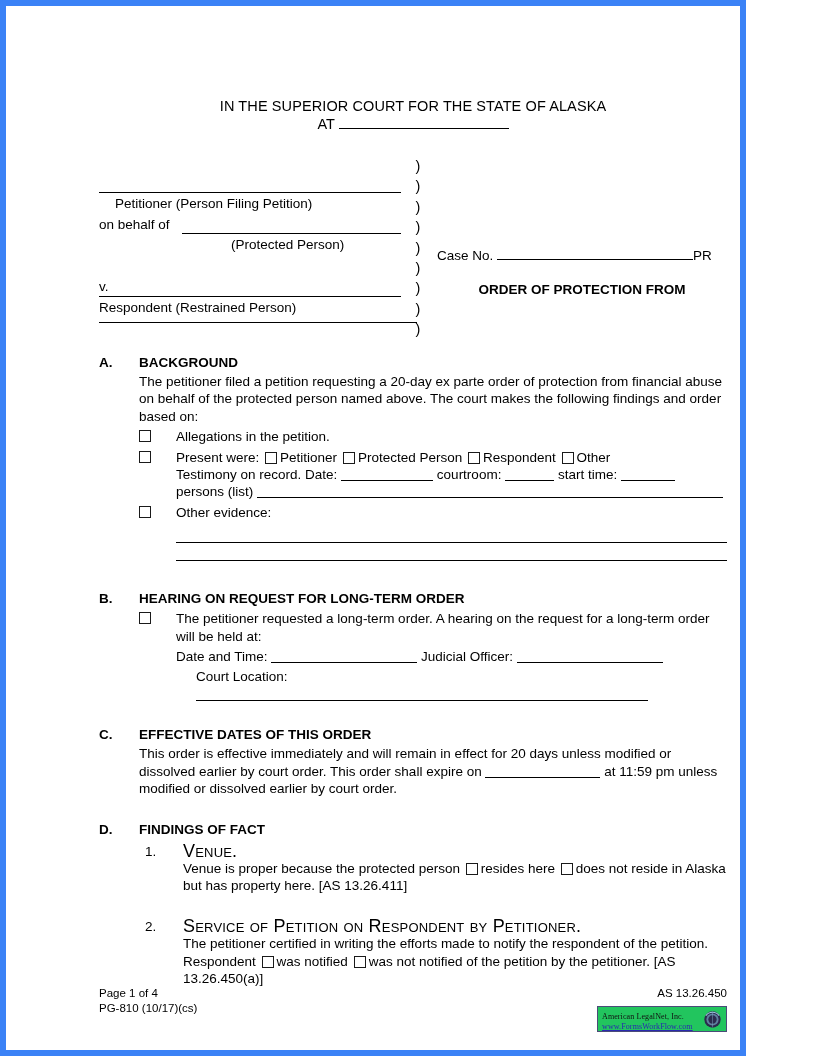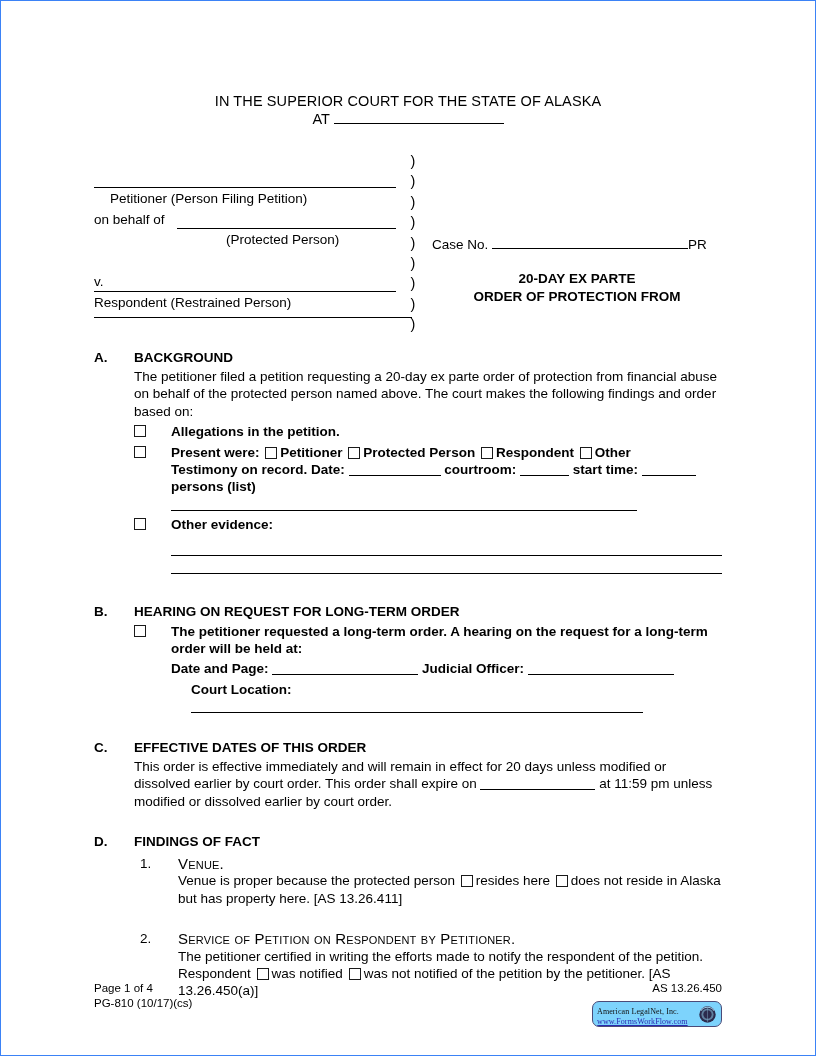--- a/index.html
+++ b/index.html
@@ -7,25 +7,25 @@
     margin: 0;
     padding: 0;
     background: #ffffff;
   }
   body {
     font-family: "Liberation Sans", sans-serif;
     color: #000000;
   }
   .page {
     position: relative;
-    width: 816px;
+    width: 746px;
     height: 1056px;
     box-sizing: border-box;
     background: #ffffff;
-    border: 1px solid #3b82f6;
+    border: 6px solid #3b82f6;
     overflow: hidden;
   }
   .sheet {
     position: absolute;
     left: 93px;
     top: 92px;
     width: 628px;
   }
 
   
@@ -77,21 +77,21 @@
     left: 310px;
     top: 0;
     width: 18px;
     font-size: 14.5px;
     line-height: 20.4px;
     text-align: center;
   }
   .cap-right {
     position: absolute;
     left: 338px;
-    top: 0;
+    top: 6px;
     width: 290px;
   }
   .case-no {
     font-size: 13.5px;
     white-space: nowrap;
     margin-top: 85px;
   }
   .doc-title {
     margin-top: 18px;
     text-align: center;
@@ -132,21 +132,20 @@
   .para {
     margin: 0;
   }
 
   
   .cbrow {
     position: relative;
     margin-left: 0;
     padding-left: 37px;
     margin-top: 3px;
-    font-weight: bold;
   }
   .cb {
     display: inline-block;
     width: 12px;
     height: 12px;
     border: 1.5px solid #1a1a1a;
     box-sizing: border-box;
     vertical-align: -2px;
     background: #fff;
   }
@@ -182,21 +181,21 @@
     font-size: 13.5px;
     line-height: 17.4px;
   }
   .numitem .num {
     position: absolute;
     left: 6px;
     top: 0;
   }
   .smallcaps {
     font-variant: small-caps;
-    font-size: 15px;
+    font-size: 18px;
     letter-spacing: 0.2px;
   }
 
   
   .footer {
     position: absolute;
     left: 93px;
     top: 980px;
     width: 628px;
     font-size: 11.5px;
@@ -205,26 +204,26 @@
   .footer-left {
     float: left;
   }
   .footer-right {
     float: right;
     text-align: right;
   }
   .alnbox {
     margin-top: 5px;
     border: 1px solid #4b4b78;
-    border-radius: 7px;
+    border-radius: 0;
     width: 130px;
     height: 26px;
     box-sizing: border-box;
     position: relative;
-    background: #7dd3fc;
+    background: #22c55e;
     overflow: hidden;
   }
   .aln-t1 {
     position: absolute;
     left: 4px;
     top: 2px;
     font-family: "Liberation Serif", serif;
     font-size: 8px;
     color: #111;
     letter-spacing: 0.1px;
@@ -293,21 +292,20 @@
         <div>)</div>
         <div>)</div>
       </div>
 
       <div class="cap-right">
         <div class="case-no">
           <span>Case No.</span>
           <span class="rule" style="width:196px;"></span><span>PR</span>
         </div>
         <div class="doc-title">
-          <div>20-DAY EX PARTE</div>
           <div>ORDER OF PROTECTION FROM</div>
         </div>
       </div>
     </div>
 
     <div class="section" style="margin-top:20px;">
       <div class="sec-head">
         <span class="sec-letter">A.</span>
         <span class="sec-title">BACKGROUND</span>
       </div>
@@ -354,21 +352,21 @@
     <div class="section" style="margin-top:29px;">
       <div class="sec-head">
         <span class="sec-letter">B.</span>
         <span class="sec-title">HEARING ON REQUEST FOR LONG-TERM ORDER</span>
       </div>
       <div class="sec-body">
         <div class="cbrow">
           <span class="cb cb-lead"></span>
           <span class="cbtext">The petitioner requested a long-term order.  A hearing on the request for a long-term order will be held at:</span>
           <span class="cbtext" style="margin-top:3px;">
-            <span>Date and Page:</span>
+            <span>Date and Time:</span>
             <span class="fill" style="width:146px;"></span>
             <span>Judicial Officer:</span>
             <span class="fill" style="width:146px;"></span>
           </span>
           <span class="cbtext" style="margin-top:3px;margin-left:20px;">
             <span>Court Location:</span>
             <span class="fill" style="width:452px;"></span>
           </span>
         </div>
       </div>

